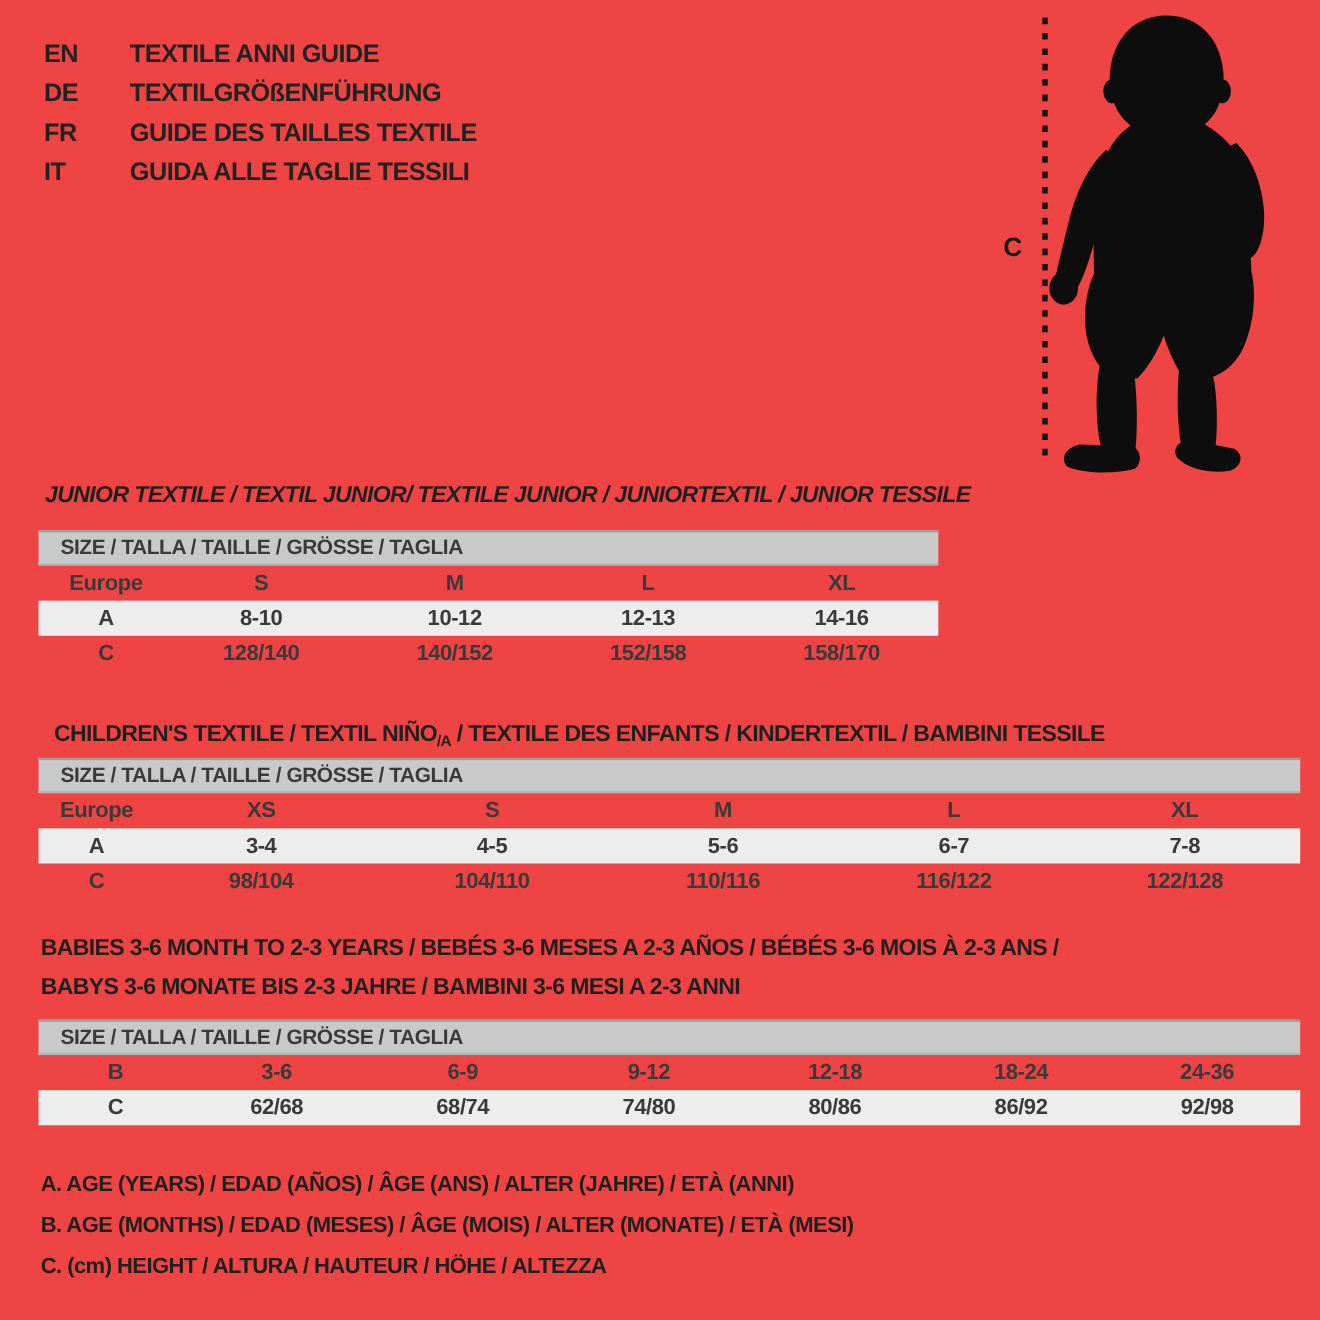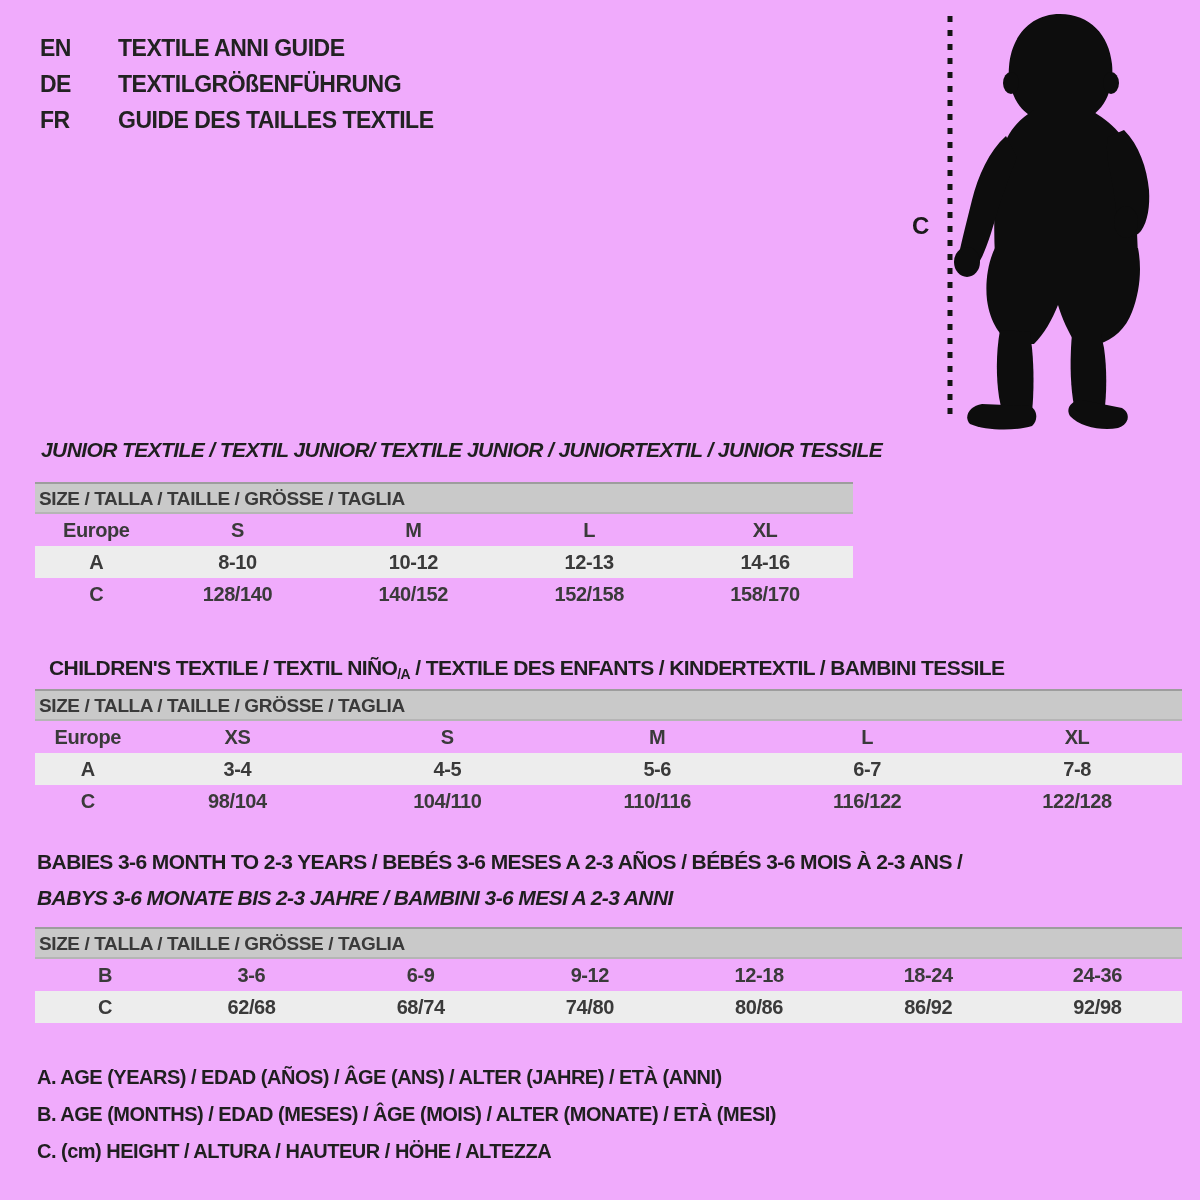--- a/index.html
+++ b/index.html
@@ -1,17 +1,17 @@
 <!DOCTYPE html>
 <html><head>
 <meta charset="utf-8">
 <style>
   html,body { margin:0; padding:0; }
   .page {
-    position:relative; width:1200px; height:1200px; background:#f0abfc;
+    position:relative; width:1200px; height:1200px; background:#ef4444;
     font-family:"Liberation Sans", sans-serif; color:#2e2e2e; overflow:hidden;
   }
 
   
   .lang-list { position:absolute; left:40px; top:30px; }
   .lang-row { display:flex; height:36px; align-items:center; }
   .lang-code { width:78px; font-size:23px; font-weight:bold; letter-spacing:-0.5px; color:#222; }
   .lang-label { font-size:23px; font-weight:bold; letter-spacing:-0.5px; color:#222; }
 
   
@@ -25,21 +25,21 @@
   .section-title {
     position:absolute; left:37px; font-size:21px; font-weight:bold;
     letter-spacing:-0.6px; color:#1f1f1f; white-space:nowrap;
   }
   .section-title sub { font-size:14px; vertical-align:-4px; }
 
   .tbl { position:absolute; left:35px; }
   .tbl-head {
     height:26px; background:#c9c9c9; border-top:2px solid #9d9d9d; border-bottom:2px solid #b5b5b5;
     font-size:19px; font-weight:bold; letter-spacing:-0.4px; color:#3a3a3a;
-    padding:2px 0 0 4px; line-height:26px;
+    padding:2px 0 0 20px; line-height:26px;
   }
   .tbl-row { display:grid; height:32px; align-items:center; }
   .tbl-row.shaded { background:#ededed; }
   .row-label {
     font-size:20px; font-weight:bold; letter-spacing:-0.4px; color:#3a3a3a;
     padding-left:8px; text-align:center;
   }
   .cell {
     font-size:20px; font-weight:bold; letter-spacing:-0.4px; color:#3a3a3a; text-align:center;
   }
@@ -48,21 +48,21 @@
   .tbl.children { width:1147px; }
   .tbl.children .tbl-row { grid-template-columns:8.5% repeat(5,1fr); }
   .tbl.babies   { width:1147px; }
   .tbl.babies   .tbl-row { grid-template-columns:11.5% repeat(6,1fr); }
 
   #junior-title   { top:434px; }
   #junior-table   { top:482px; }
   #children-title { top:644px; }
   #children-table { top:689px; }
   #babies-title-1 { top:850px; }
-  #babies-title-2 { top:886px;font-style:italic; }
+  #babies-title-2 { top:886px; }
   #babies-table   { top:927px; }
 
   
   .legend { position:absolute; left:37px; top:1059px; }
   .legend-line {
     height:37px; display:flex; align-items:center;
     font-size:20px; font-weight:bold; letter-spacing:-0.5px; color:#1f1f1f; white-space:nowrap;
   }
 </style>
 </head>
@@ -75,20 +75,24 @@
       <span class="lang-code">EN</span>
       <span class="lang-label">TEXTILE ANNI GUIDE</span>
     </div>
     <div class="lang-row">
       <span class="lang-code">DE</span>
       <span class="lang-label">TEXTILGRÖßENFÜHRUNG</span>
     </div>
     <div class="lang-row">
       <span class="lang-code">FR</span>
       <span class="lang-label">GUIDE DES TAILLES TEXTILE</span>
+    </div>
+    <div class="lang-row">
+      <span class="lang-code">IT</span>
+      <span class="lang-label">GUIDA ALLE TAGLIE TESSILI</span>
     </div>
   </div>
 
   <div class="figure">
     <svg width="300" height="440" viewBox="0 0 300 440">
       <line x1="50" y1="16" x2="50" y2="420" stroke="#141414" stroke-width="5" stroke-dasharray="6 8"></line>
       <g fill="#0d0d0d">
         <path d="M160 14 C 130 14 111 37 109 67 C 108 76 110 86 113 94 C 117 105 125 113 134 118 L 189 118 C 198 112 206 103 209 92 C 212 84 213 74 212 64 C 209 35 190 14 160 14 Z"></path>
         <ellipse cx="111" cy="83" rx="8" ry="11"></ellipse>
         <ellipse cx="211" cy="83" rx="8" ry="11"></ellipse>

